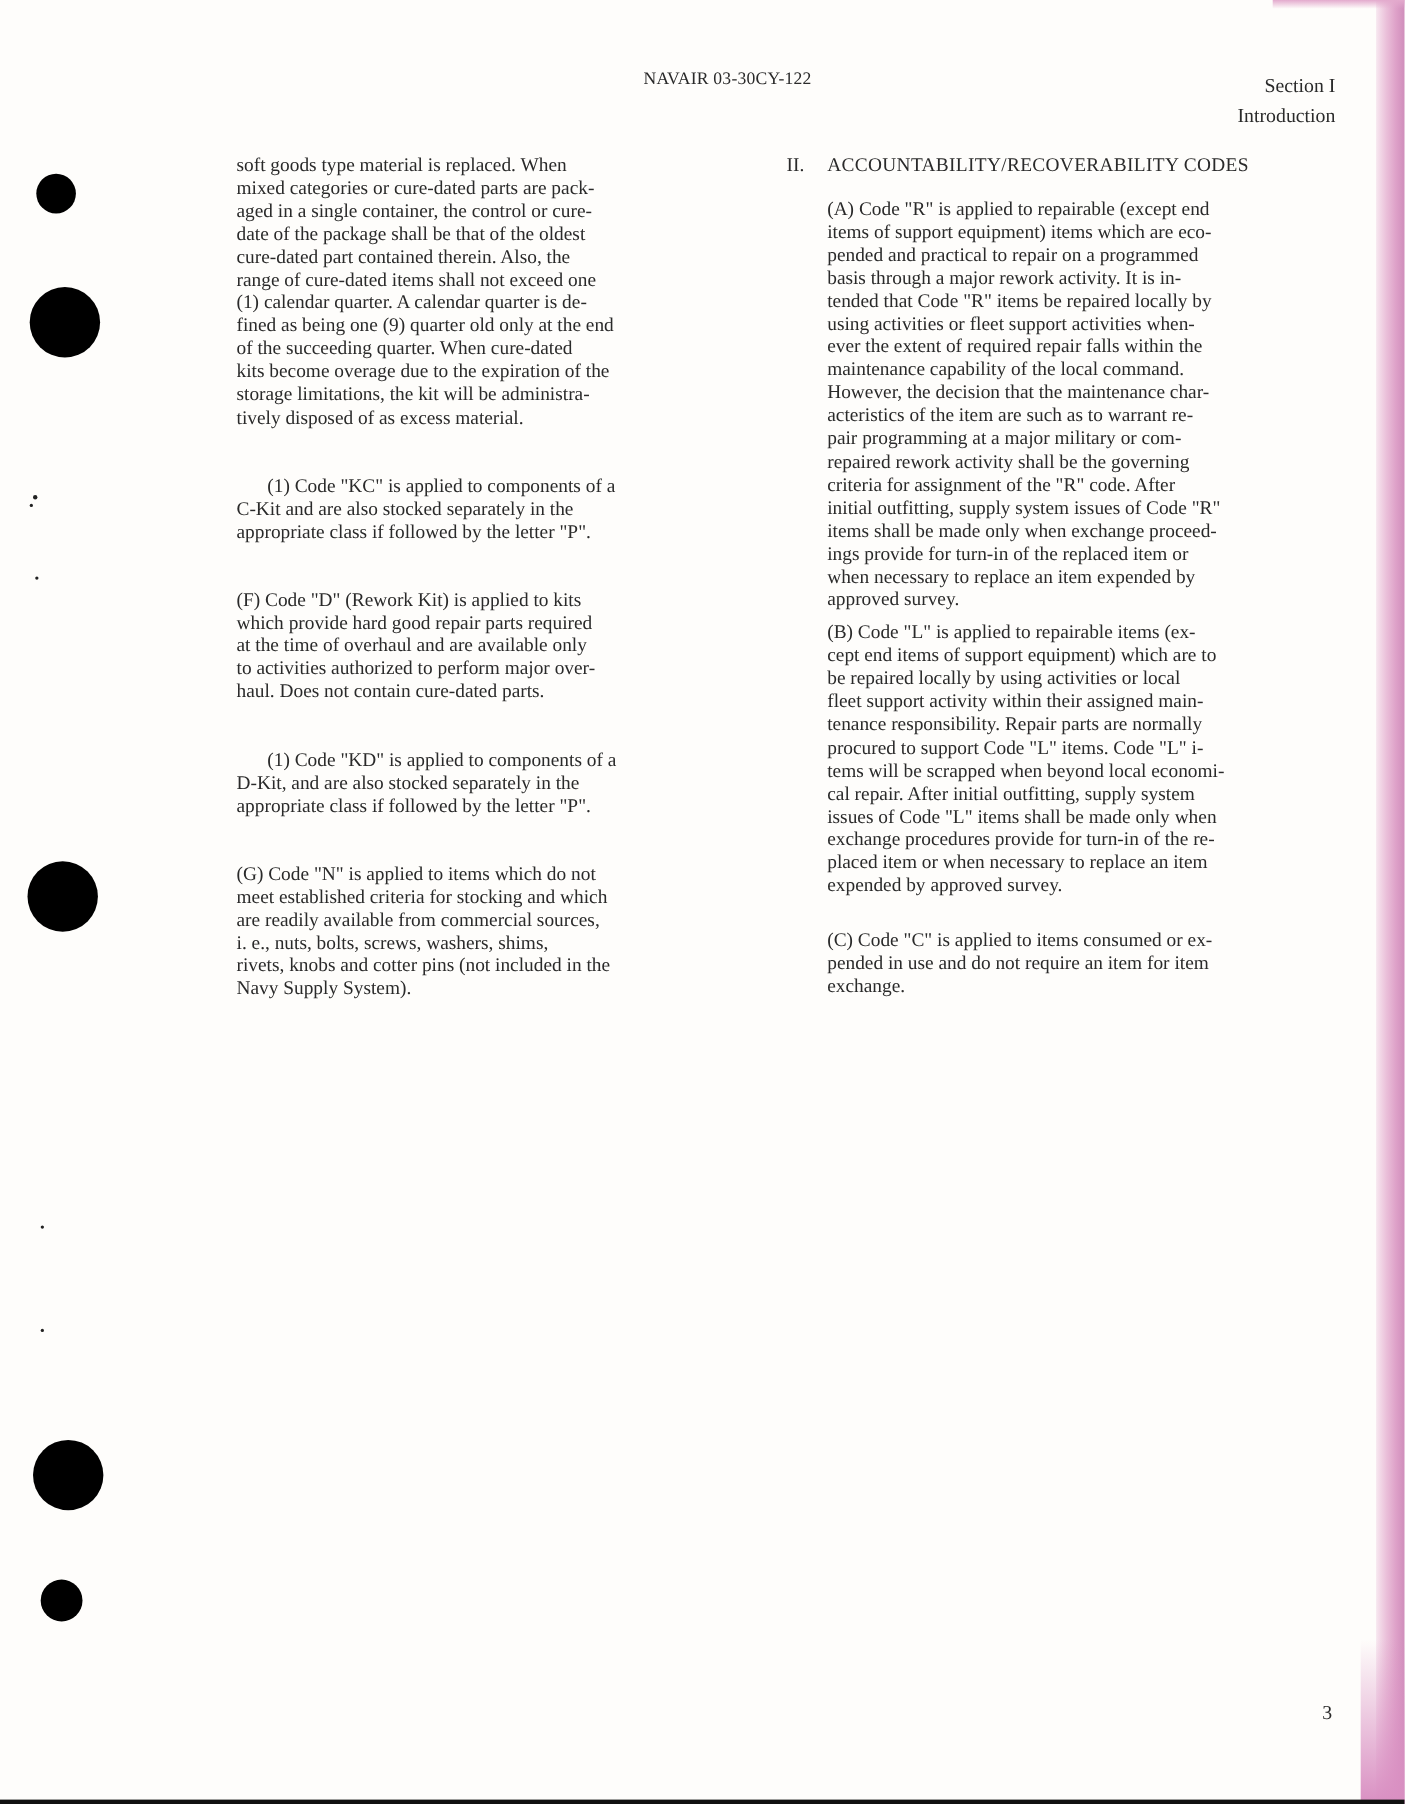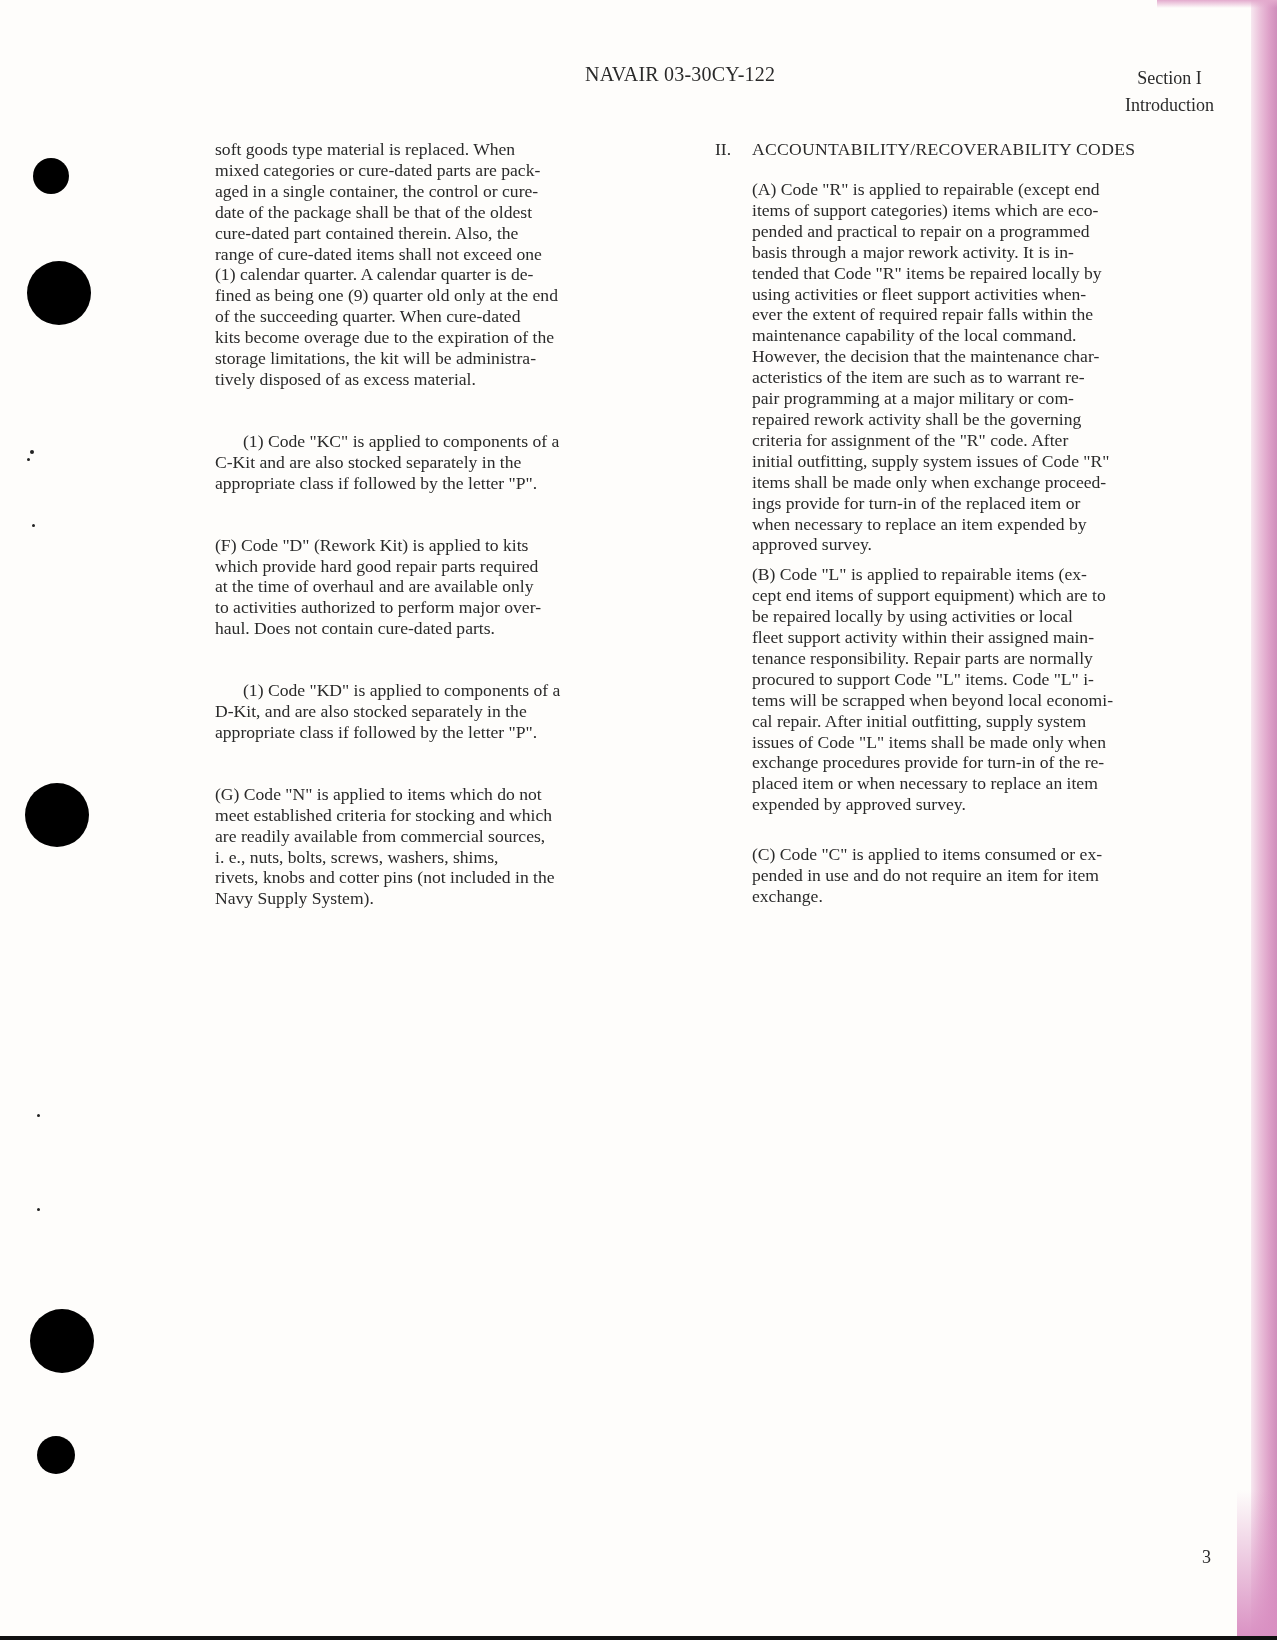--- a/index.html
+++ b/index.html
@@ -55,29 +55,29 @@
     }
     .speck {
       position: absolute;
       background: #222;
       border-radius: 50%;
     }
     .header-doc {
       position: absolute;
       top: 63px;
       left: 585px;
-      font-size: 20px;
+      font-size: 16px;
       letter-spacing: 0.2px;
     }
     .header-section {
       position: absolute;
       top: 65px;
       right: 63px;
       font-size: 18px;
-      text-align: center;
+      text-align: right;
       line-height: 27px;
     }
     .col {
       position: absolute;
       font-size: 17.6px;
       line-height: 20.9px;
       white-space: nowrap;
     }
     .col-left {
       top: 139px;
@@ -194,21 +194,21 @@
 
 <div class="col col-right">
   <div class="section-heading" style="height:21px; margin-bottom:19px;">
     <span class="section-num">II.</span>
     <span class="section-title">ACCOUNTABILITY/RECOVERABILITY CODES</span>
   </div>
 
   <div class="right-body">
     <div class="para" style="margin-bottom:9px;">
       <span class="line">(A) Code "R" is applied to repairable (except end</span>
-      <span class="line">items of support categories) items which are eco-</span>
+      <span class="line">items of support equipment) items which are eco-</span>
       <span class="line">pended and practical to repair on a programmed</span>
       <span class="line">basis through a major rework activity.  It is in-</span>
       <span class="line">tended that Code "R" items be repaired locally by</span>
       <span class="line">using activities or fleet support activities when-</span>
       <span class="line">ever the extent of required repair falls within the</span>
       <span class="line">maintenance capability of the local command.</span>
       <span class="line">However,  the decision that the maintenance char-</span>
       <span class="line">acteristics of the item are such as to warrant re-</span>
       <span class="line">pair programming at a major military or com-</span>
       <span class="line">repaired rework activity shall be the governing</span>

